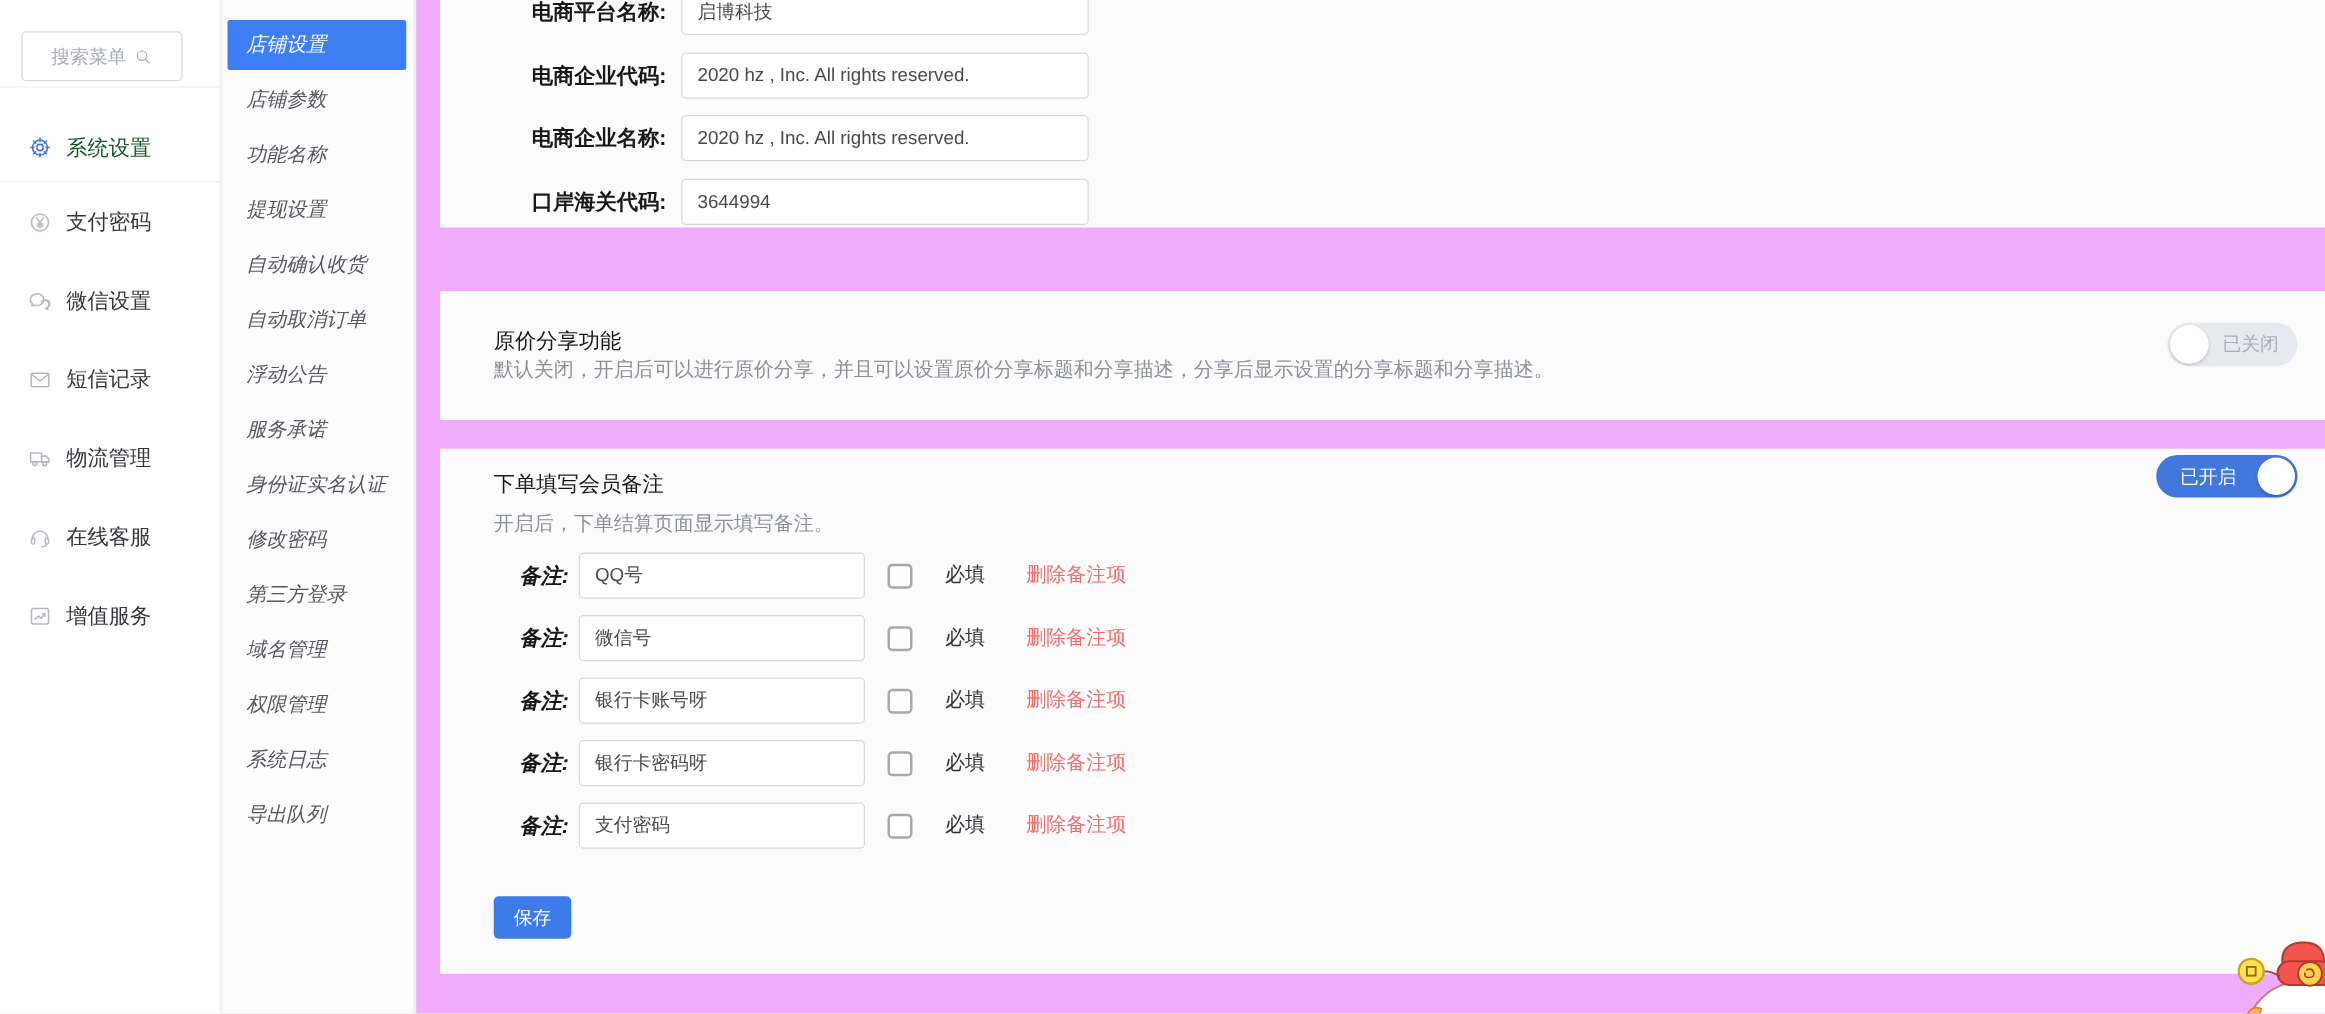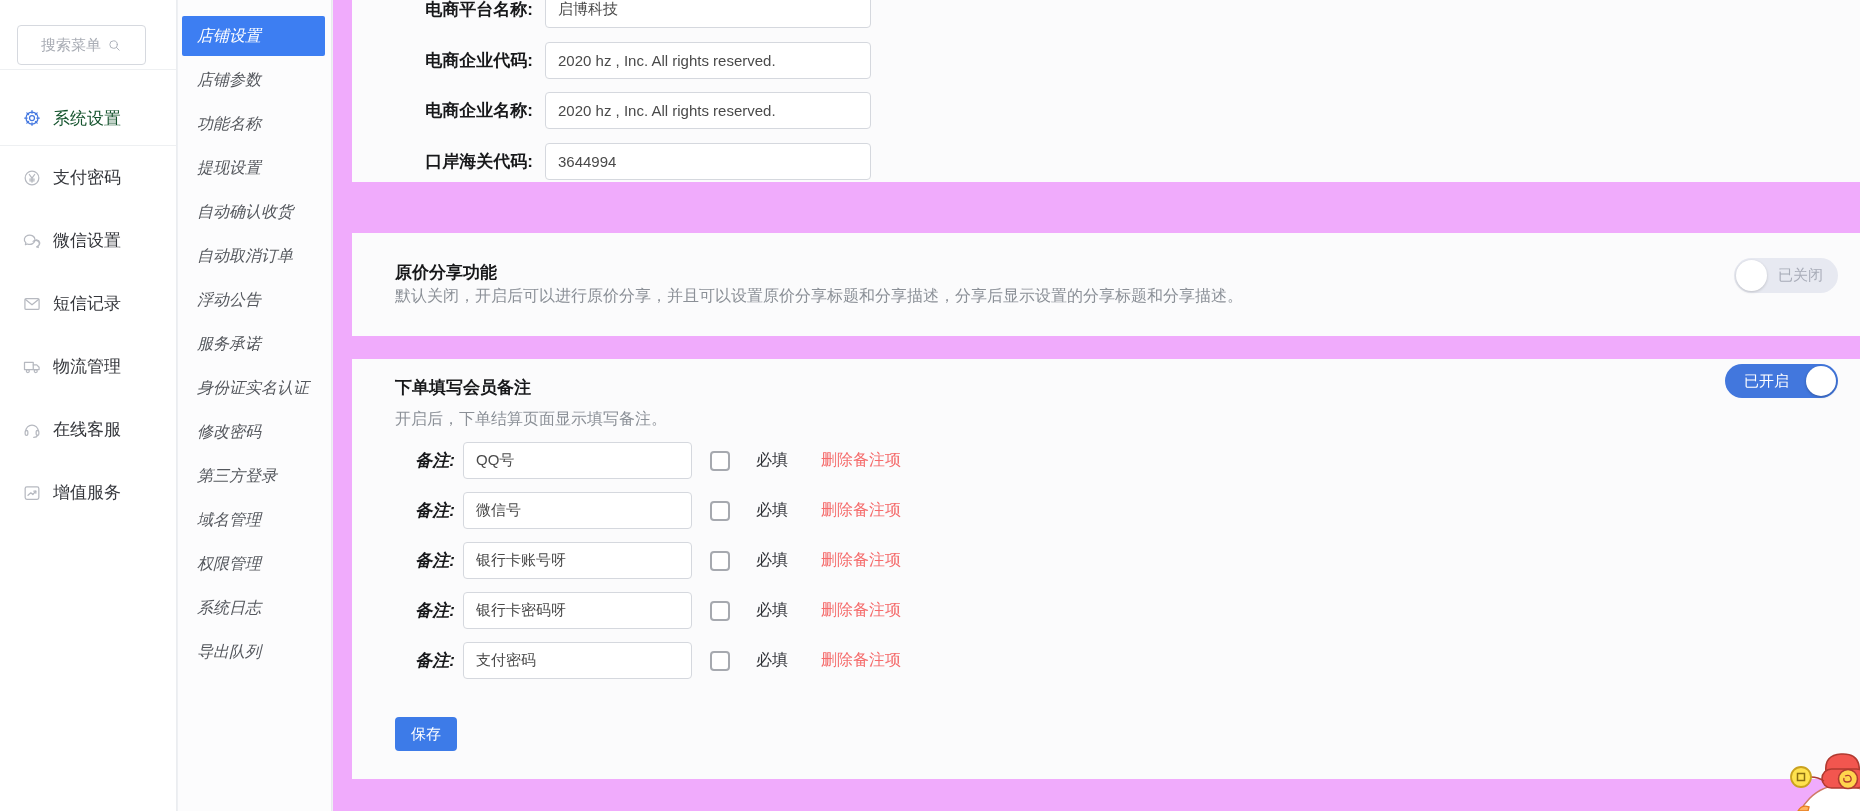--- a/index.html
+++ b/index.html
@@ -29,21 +29,21 @@
   .card{position:absolute;left:19px;right:0;background:#fbfbfc;}
   #card-store{top:0;height:182px;overflow:hidden;}
   #card-share{top:233px;height:103px;}
   #card-note{top:359px;height:420px;}
 
   .form-row{position:absolute;left:0;height:37px;display:flex;align-items:center;}
   .form-label{width:181px;text-align:right;font-weight:700;font-size:17px;color:#17181a;flex:none;}
   .text-input{margin-left:12px;width:326px;height:37px;box-sizing:border-box;border:1px solid #d5d8de;border-radius:4px;
     background:#fff;padding:0 12px;font-size:15px;color:#4a4a4a;outline:none;font-family:inherit;}
 
-  .section-title{position:absolute;left:43px;font-size:17px;font-weight:700;color:#17181a;}
+  .section-title{position:absolute;left:43px;font-size:17px;font-weight:400;color:#17181a;}
   .section-desc{position:absolute;left:43px;font-size:16px;color:#8b9097;}
 
   .toggle{position:absolute;right:22px;cursor:pointer;}
   .toggle-off{width:104px;height:35px;border-radius:18px;background:#e7e9f1;}
   .toggle-off .knob{position:absolute;left:2px;top:2px;width:31px;height:31px;border-radius:50%;background:#fff;box-shadow:0 1px 3px rgba(0,0,0,.18);}
   .toggle-off .t-label{position:absolute;left:44px;top:0;height:35px;display:flex;align-items:center;font-size:15px;color:#a8acb8;}
   .toggle-on{width:113px;height:34px;border-radius:17px;background:#4277dd;}
   .toggle-on .knob{position:absolute;right:2px;top:2px;width:30px;height:30px;border-radius:50%;background:#fff;box-shadow:0 1px 3px rgba(0,0,0,.25);}
   .toggle-on .t-label{position:absolute;left:19px;top:0;height:34px;display:flex;align-items:center;font-size:15px;color:#fff;}
 

